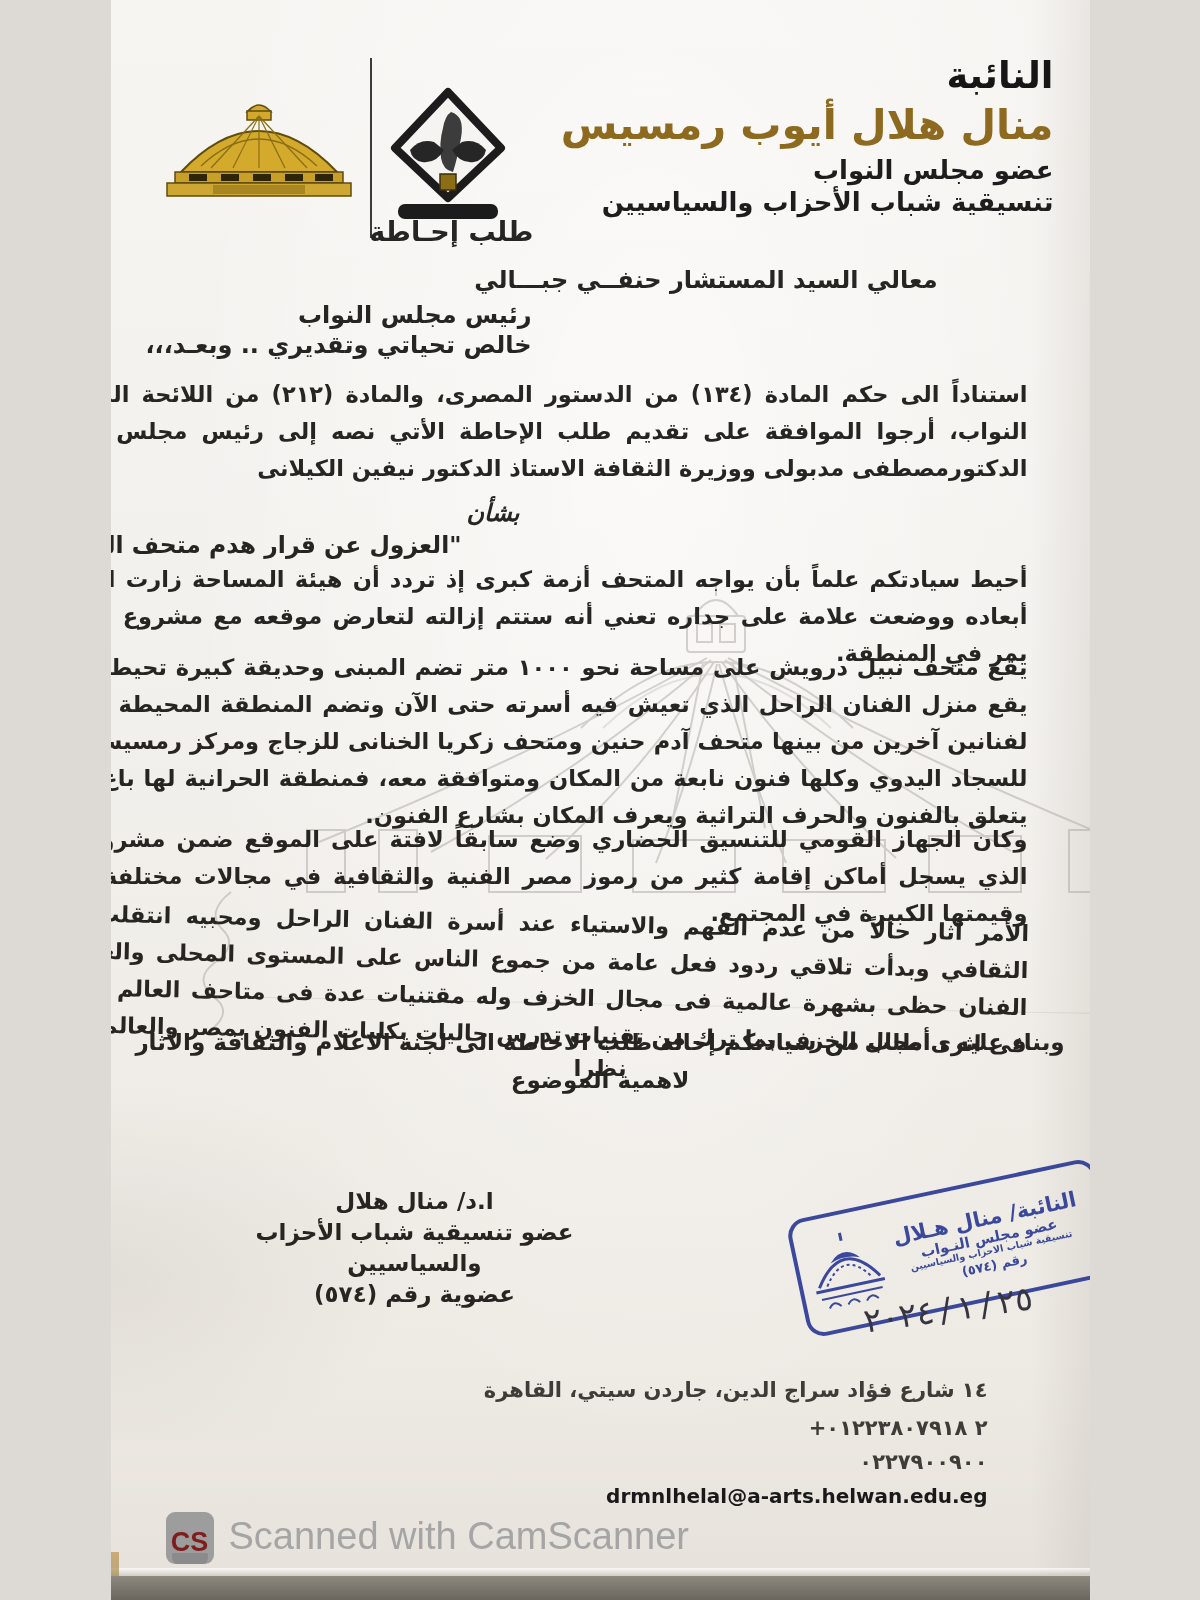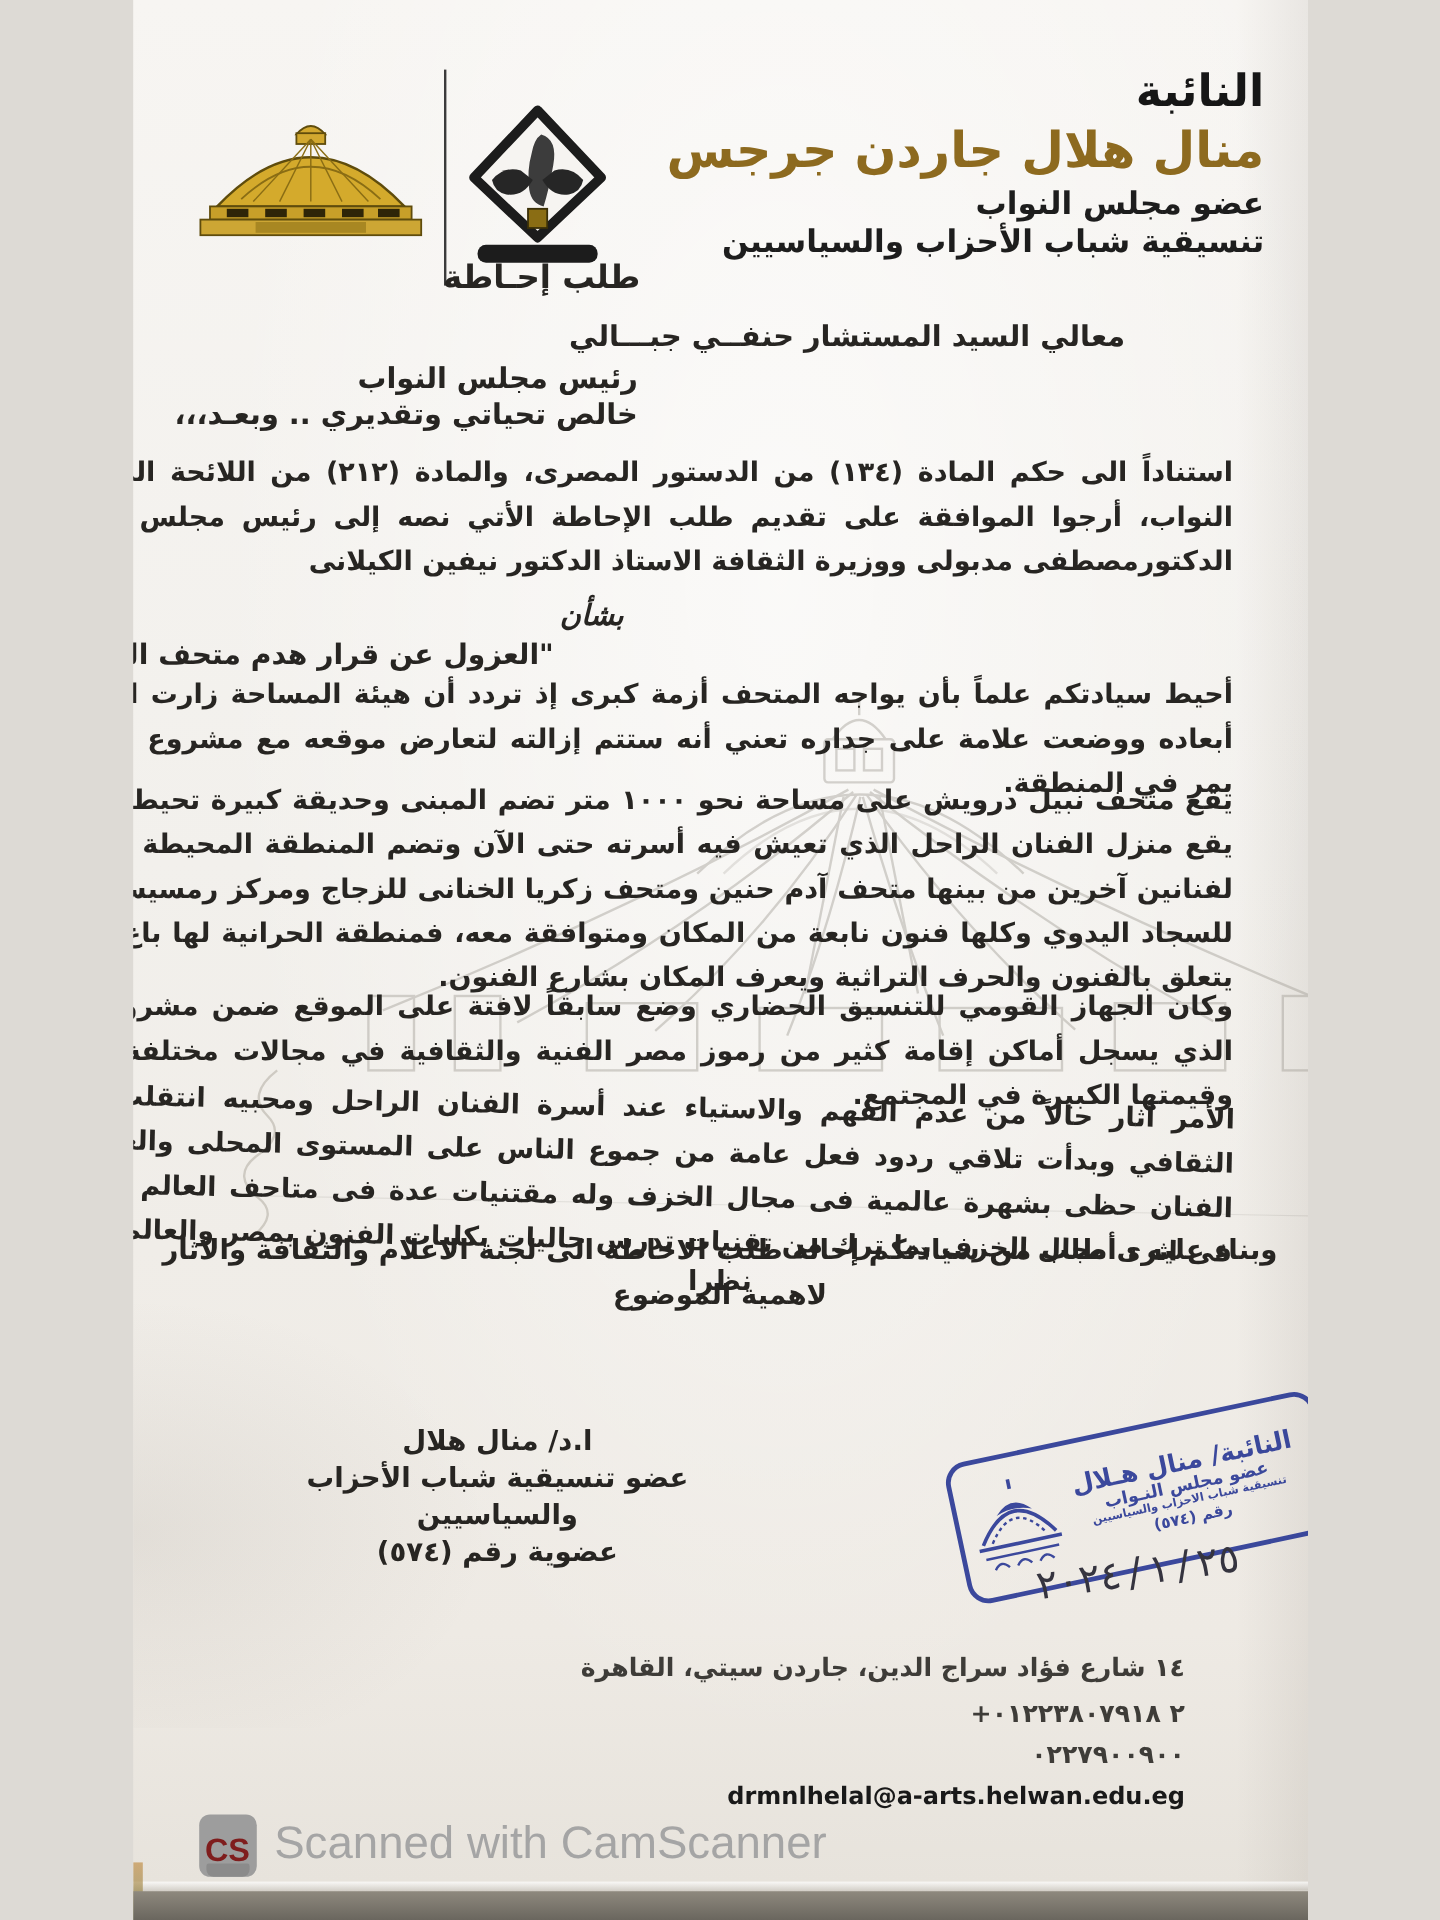--- a/index.html
+++ b/index.html
@@ -133,21 +133,21 @@
     <rect x="688" y="260" width="92" height="56"></rect>
     <rect x="828" y="254" width="62" height="62"></rect>
   </svg>
 
   <svg class="squiggle" width="44" height="160" viewBox="0 0 44 160" fill="none" stroke="#b3aea4" stroke-width="2">
     <path d="M34 4 q-26 20 -8 38 q16 16 -10 34 q-20 16 2 34 q18 14 -4 32"></path>
   </svg>
 
   <div class="header-text ar">
     <div class="h-title">النائبة</div>
-    <div class="h-name">منال هلال جاردن جرجس</div>
+    <div class="h-name">منال هلال أيوب رمسيس</div>
     <div class="h-role">عضو مجلس النواب</div>
     <div class="h-role">تنسيقية شباب الأحزاب والسياسيين</div>
   </div>
 
   <div class="logo-divider"></div>
 
   <svg class="logo-parliament" viewBox="0 0 196 102">
     <path d="M86 12 Q98 -2 110 12 Z" fill="#d2a82f" stroke="#5f4c0c" stroke-width="1.5"></path>
     <rect x="86" y="11" width="24" height="9" fill="#d2a82f" stroke="#5f4c0c" stroke-width="1.5"></rect>
     <path d="M20 72 Q98 -10 176 72 Z" fill="#d4aa2c" stroke="#5f4c0c" stroke-width="2"></path>

